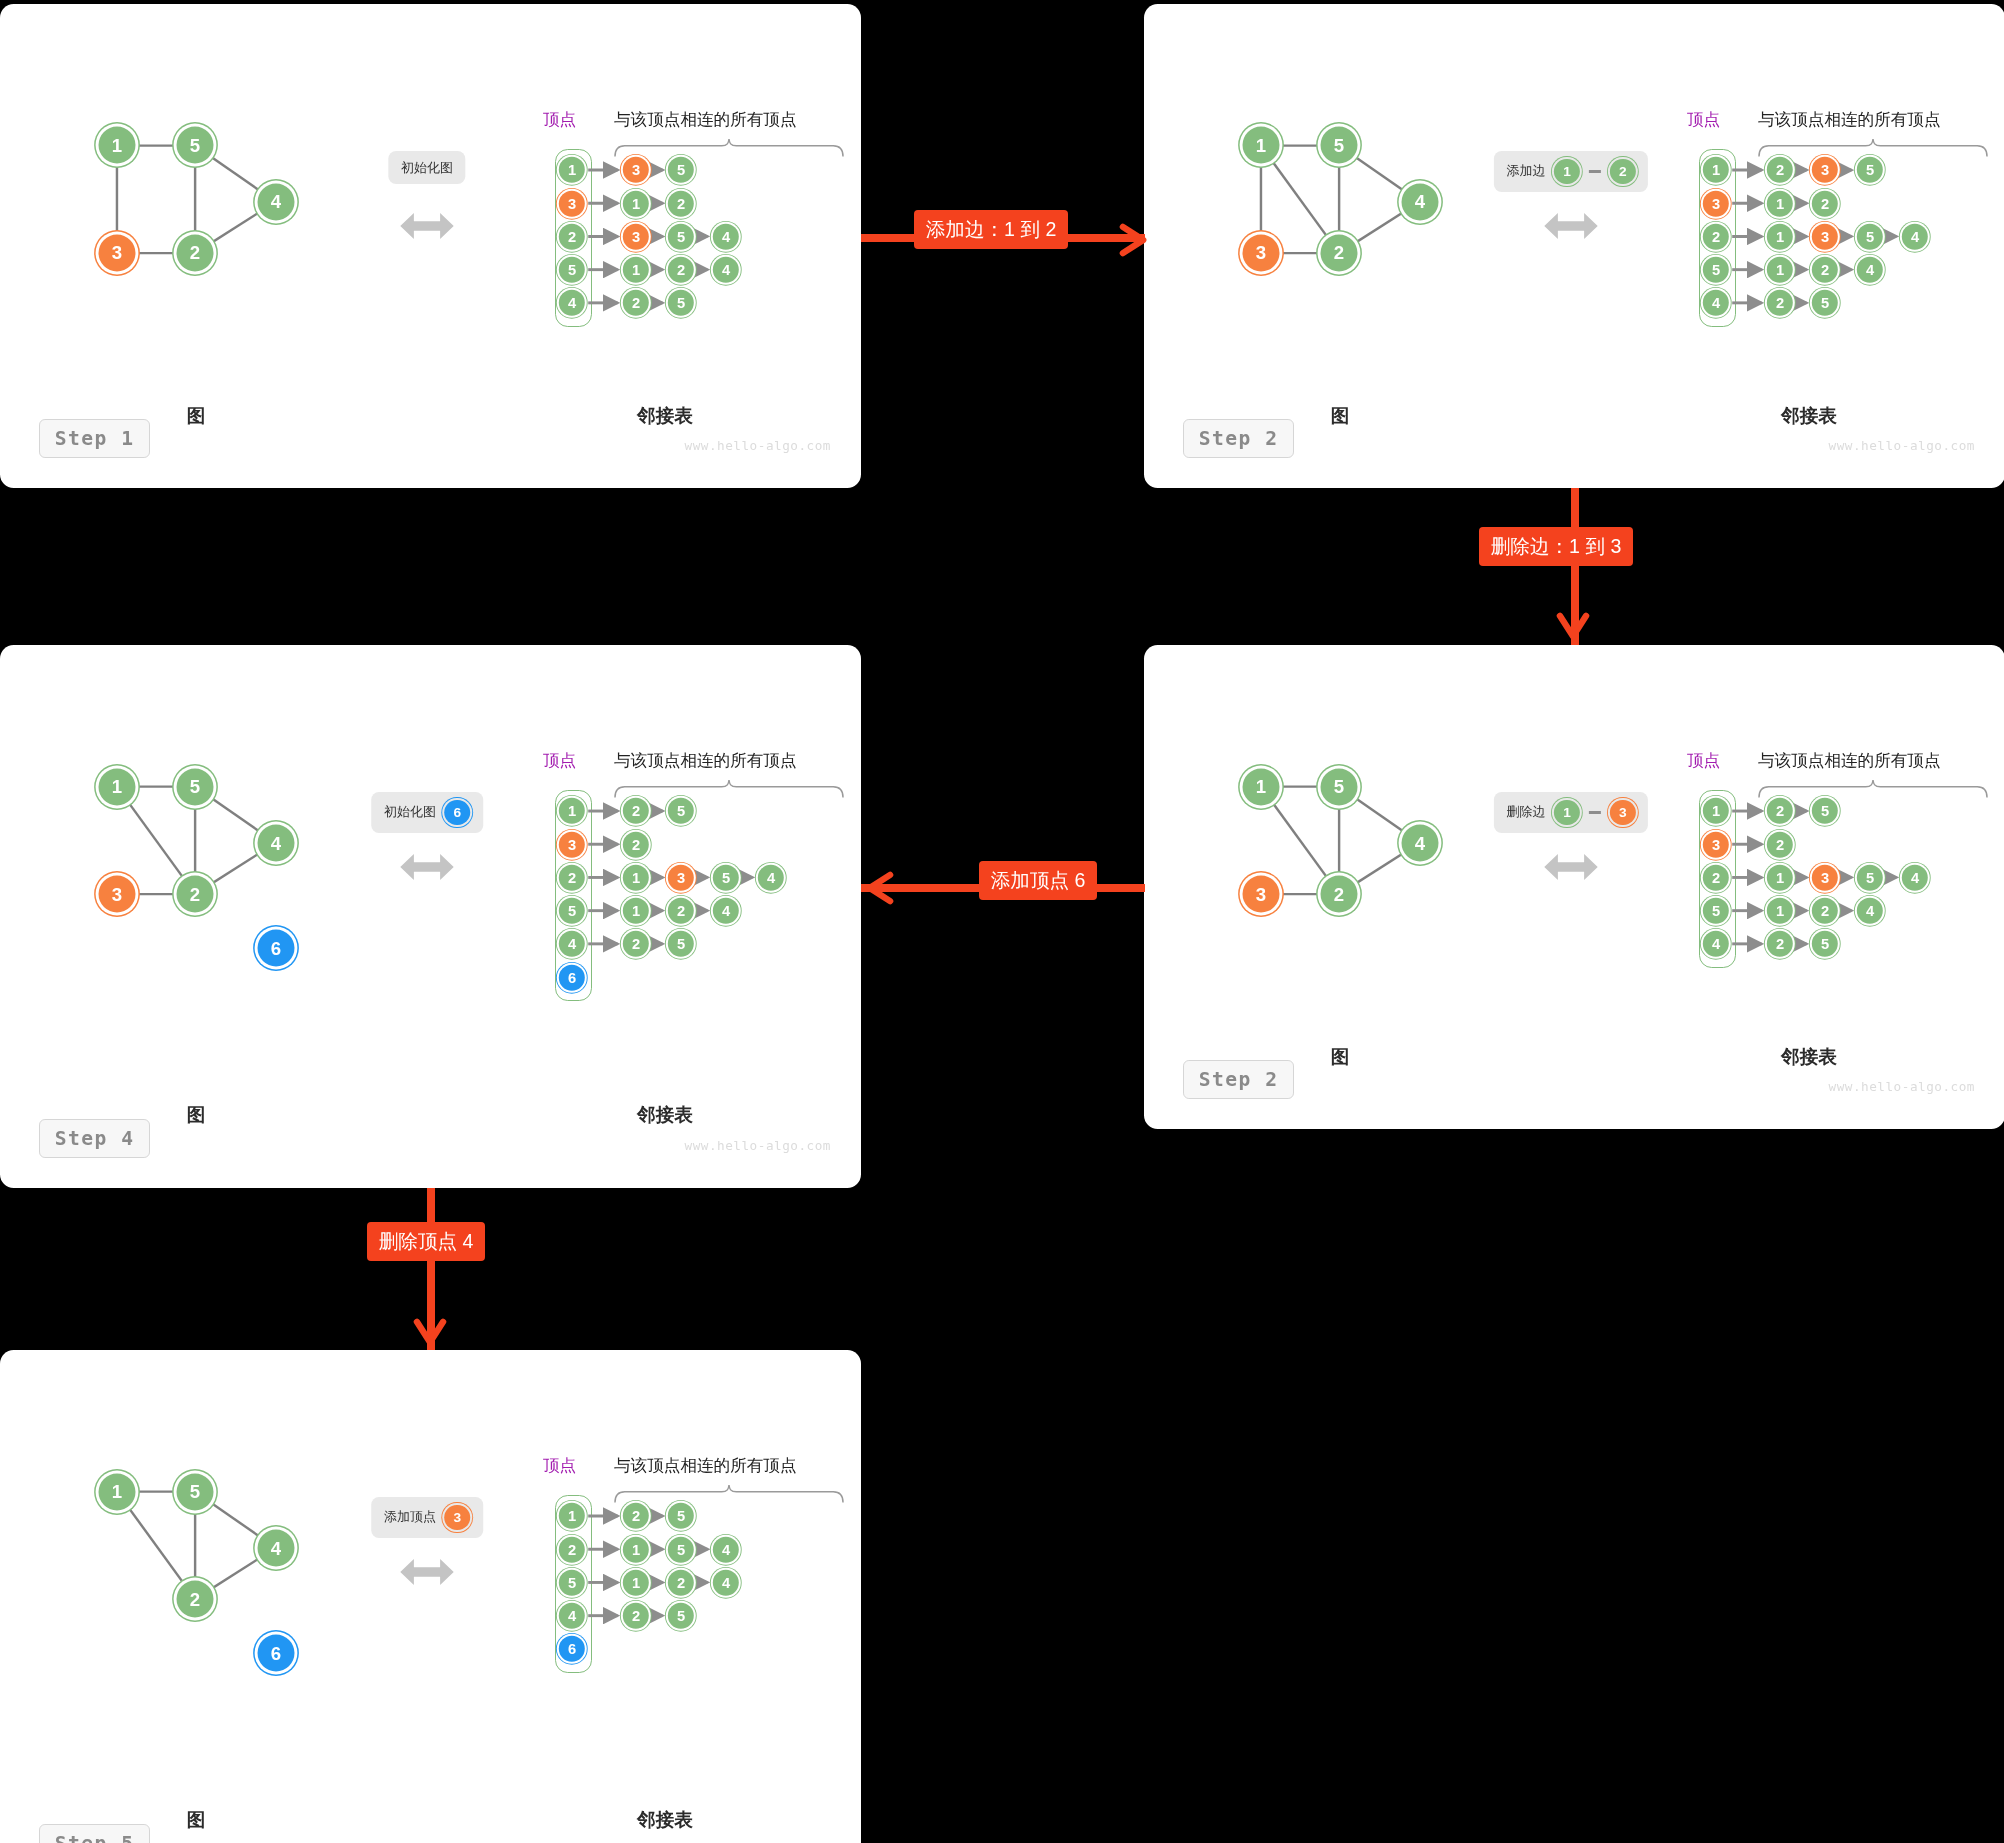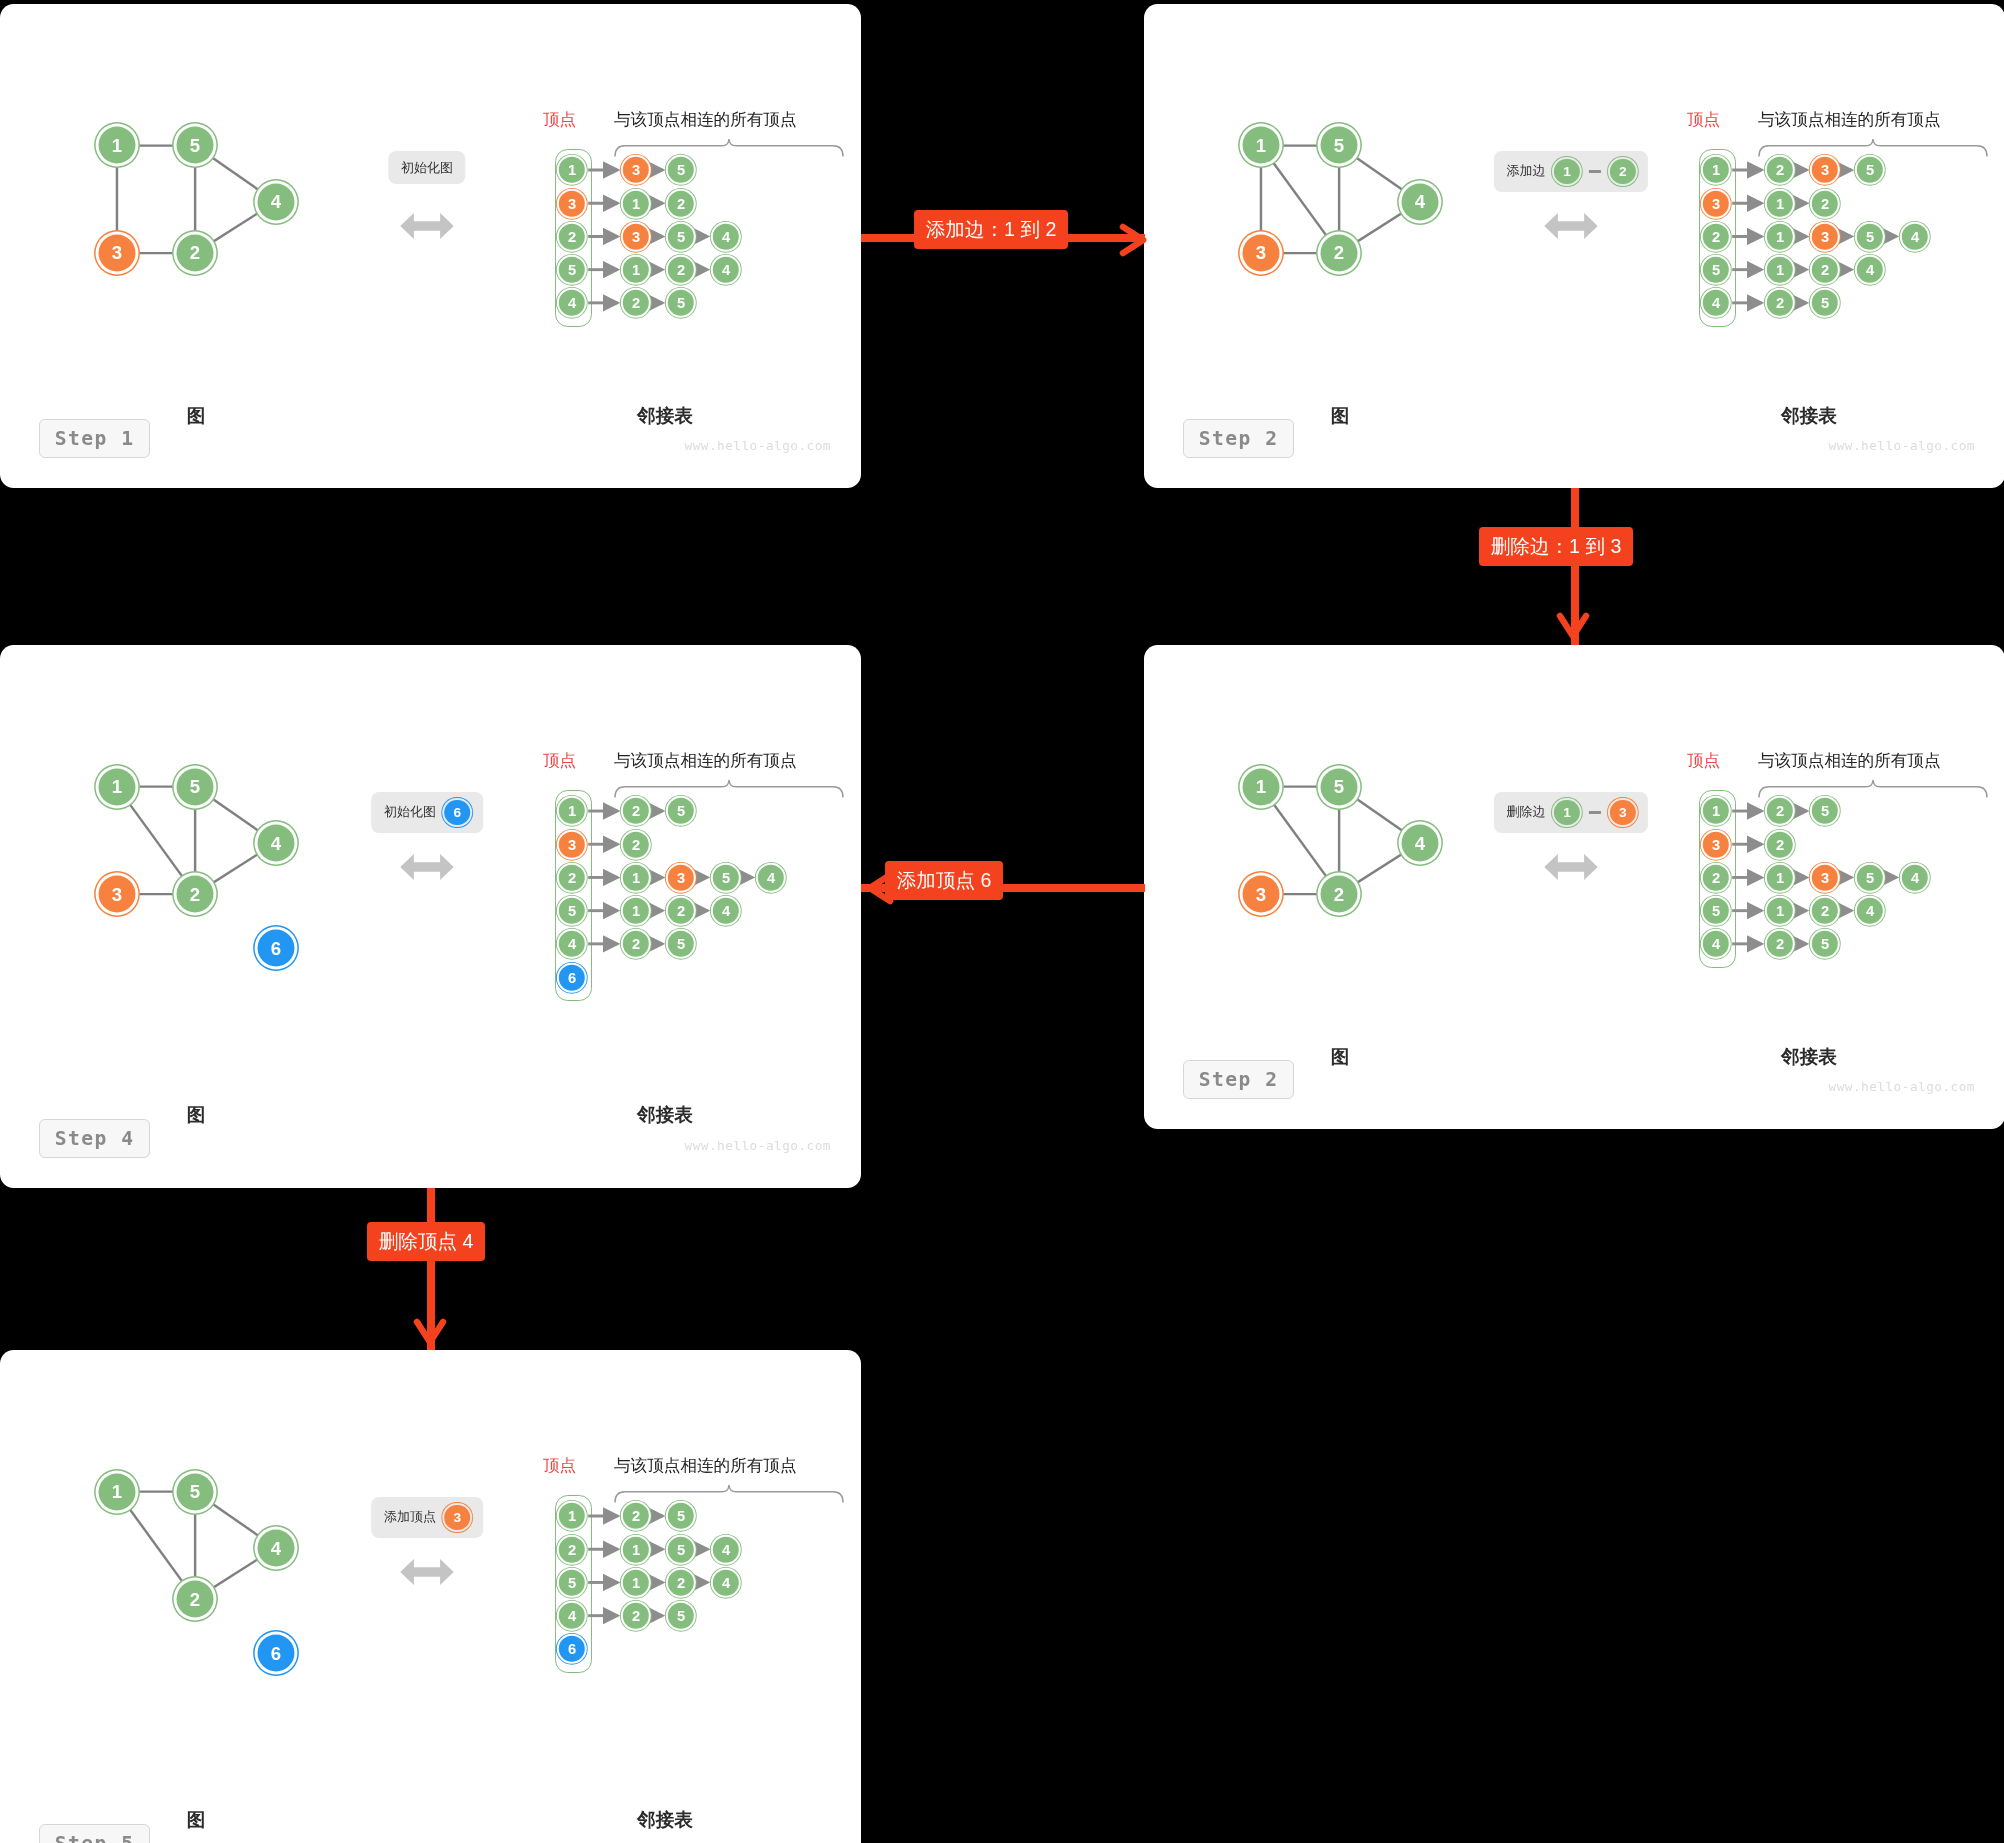--- a/index.html
+++ b/index.html
@@ -47,21 +47,21 @@
   .minin.green{background:#84bd7e;box-shadow:0 0 0 2px #e9e9e9,0 0 0 2.9px #84bd7e;}
   .minin.orange{background:#f7813f;box-shadow:0 0 0 2px #e9e9e9,0 0 0 2.9px #f7813f;}
   .minin.blue{background:#2196f3;box-shadow:0 0 0 2px #e9e9e9,0 0 0 2.9px #2196f3;}
   .minilink{width:12.7px;height:3.4px;background:#8d8d8d;}
 
   
   .dblarrow{position:absolute;transform:translateX(-50%);}
 
   
   .adj{position:absolute;}
-  .adj-hdr-v{position:absolute;font-size:16.6px;color:#ef4444;font-weight:500;white-space:nowrap;}
+  .adj-hdr-v{position:absolute;font-size:16.6px;color:#a21caf;font-weight:500;white-space:nowrap;}
   .adj-hdr-n{position:absolute;font-size:16.6px;color:#222;font-weight:500;white-space:nowrap;}
   .brace{position:absolute;}
   .vbox{position:absolute;border:1.5px solid #84bd7e;border-radius:12.7px;}
   .lnode{position:absolute;width:26.4px;height:26.4px;border-radius:50%;
     transform:translate(-50%,-50%);
     display:flex;align-items:center;justify-content:center;
     font-size:14.7px;font-weight:600;}
   .lnode.green{background:#84bd7e;box-shadow:0 0 0 2px #fff,0 0 0 2.9px #84bd7e;}
   .lnode.orange{background:#f7813f;box-shadow:0 0 0 2px #fff,0 0 0 2.9px #f7813f;}
   .lnode.blue{background:#2196f3;box-shadow:0 0 0 2px #fff,0 0 0 2.9px #2196f3;}
@@ -721,21 +721,21 @@
     <div class="translabel" style="left: 914px; top: 210px;">添加边：1 到 2</div>
     <div style="position: absolute; left: 1118px; top: 223px; z-index: 4;"><svg width="34" height="34" viewBox="0 0 70 70">
         <path d="M10 8 L52 35 L10 62" fill="none" stroke="#f4421e" stroke-width="13" stroke-linecap="round" stroke-linejoin="round"></path>
       </svg></div>
     <div class="transline" style="left: 1571px; top: 488px; width: 7.8px; height: 157px;"></div>
     <div class="translabel" style="left: 1479px; top: 527px;">删除边：1 到 3</div>
     <div style="position: absolute; left: 1556px; top: 610px; z-index: 4;"><svg width="34" height="34" viewBox="0 0 70 70">
         <path d="M8 12 L35 54 L62 12" fill="none" stroke="#f4421e" stroke-width="13" stroke-linecap="round" stroke-linejoin="round"></path>
       </svg></div>
     <div class="transline" style="left: 861px; top: 884px; width: 284px; height: 7.8px;"></div>
-    <div class="translabel" style="left: 885px; top: 861px;">添加顶点 6</div>
+    <div class="translabel" style="left: 979px; top: 861px;">添加顶点 6</div>
     <div style="position: absolute; left: 861px; top: 871px; z-index: 4;"><svg width="34" height="34" viewBox="0 0 70 70">
         <path d="M60 8 L18 35 L60 62" fill="none" stroke="#f4421e" stroke-width="13" stroke-linecap="round" stroke-linejoin="round"></path>
       </svg></div>
     <div class="transline" style="left: 427px; top: 1188px; width: 7.8px; height: 162px;"></div>
     <div class="translabel" style="left: 367px; top: 1222px;">删除顶点 4</div>
     <div style="position: absolute; left: 413px; top: 1316px; z-index: 4;"><svg width="34" height="34" viewBox="0 0 70 70">
         <path d="M8 12 L35 54 L62 12" fill="none" stroke="#f4421e" stroke-width="13" stroke-linecap="round" stroke-linejoin="round"></path>
       </svg></div>
   </div>
 

